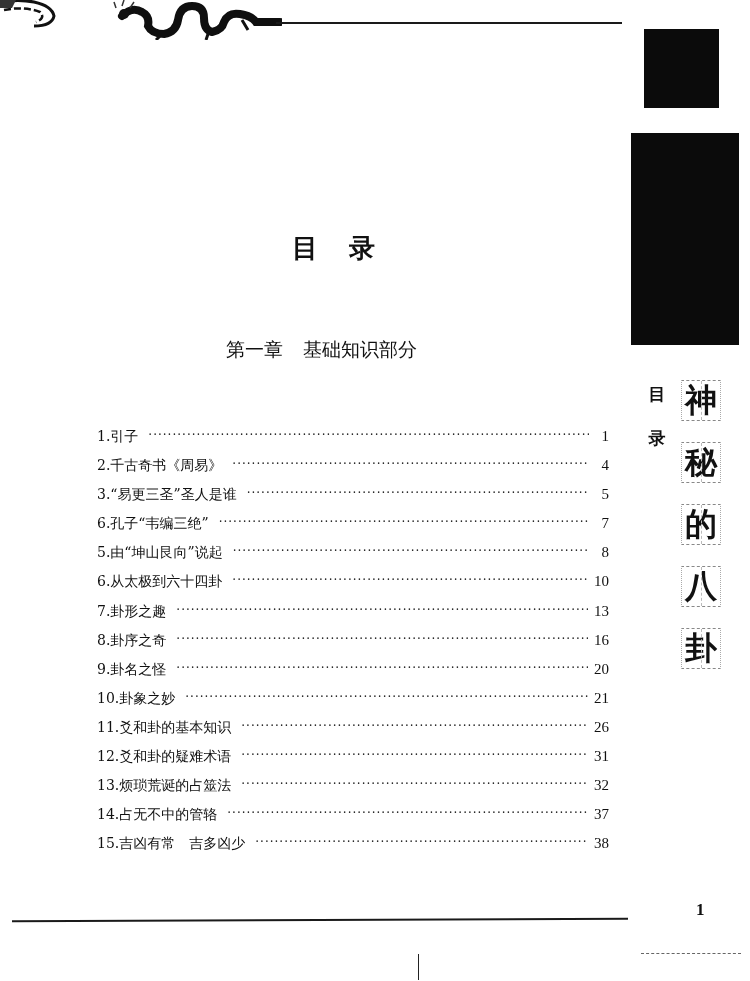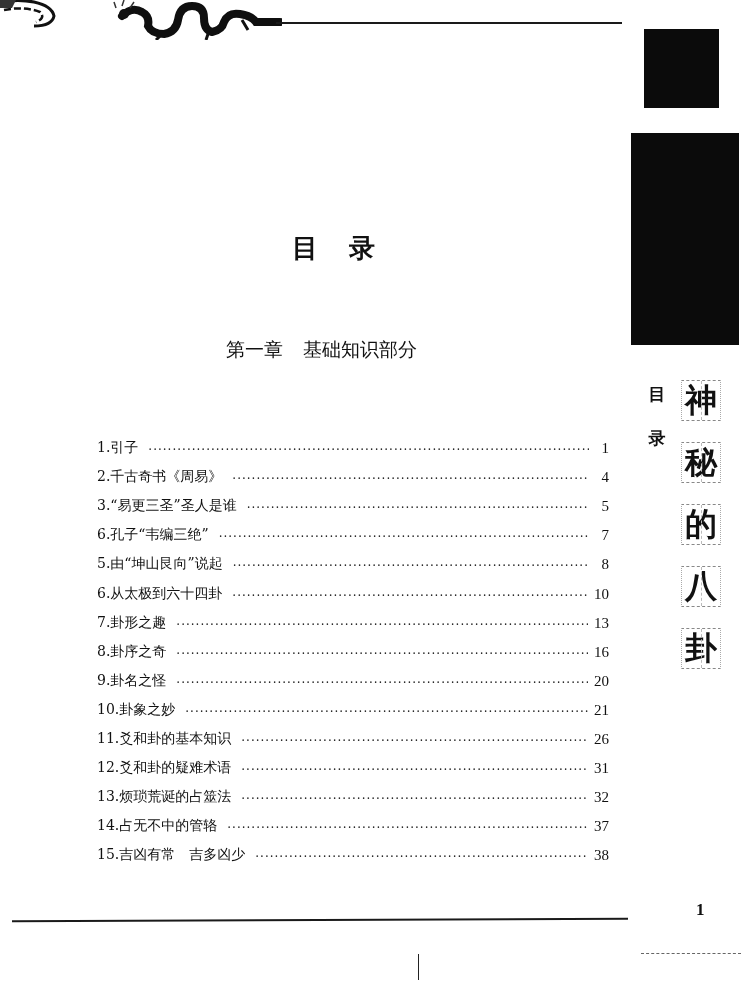--- a/index.html
+++ b/index.html
@@ -35,21 +35,21 @@
     
     .page-title { left: 292px; top: 204px; font-family: "DejaVu Sans", sans-serif; font-weight: bold;
       font-size: 26px; letter-spacing: 1px; margin-top: 27px; }
     .page-title .gap { display: inline-block; width: 30px; }
     .chapter { left: 226px; top: 337px; font-family: "DejaVu Sans", sans-serif; font-weight: normal;
       font-size: 19px; }
     .chapter .gap { display: inline-block; width: 20px; }
 
     
     .toc { left: 97px; top: 428px; width: 512px; }
-    .toc-row { display: flex; align-items: flex-end; height: 29.1px; font-size: 14px; }
+    .toc-row { display: flex; align-items: flex-start; height: 29.1px; font-size: 14px; }
     .toc-label { white-space: pre; flex: none; }
     .toc-dots { flex: 1; overflow: hidden; white-space: nowrap; margin: 0 6px 0 10px; color: #222;
       letter-spacing: 1px; font-size: 12px; }
     .toc-dots::before { content: "··································································································································"; }
     .toc-page { flex: none; min-width: 14px; text-align: right; font-family: "Liberation Serif", serif; font-size: 15px; }
 
     
     .footer-line { left: 12px; top: 919px; width: 616px; height: 2px; background: #1a1a1a; transform: rotate(-0.25deg); }
     .page-number { left: 696px; top: 900px; font-family: "Liberation Serif", serif; font-weight: bold; font-size: 17px; }
     .footer-dash { left: 641px; top: 953px; width: 100px; height: 1px; border-top: 1px dashed #666; }

